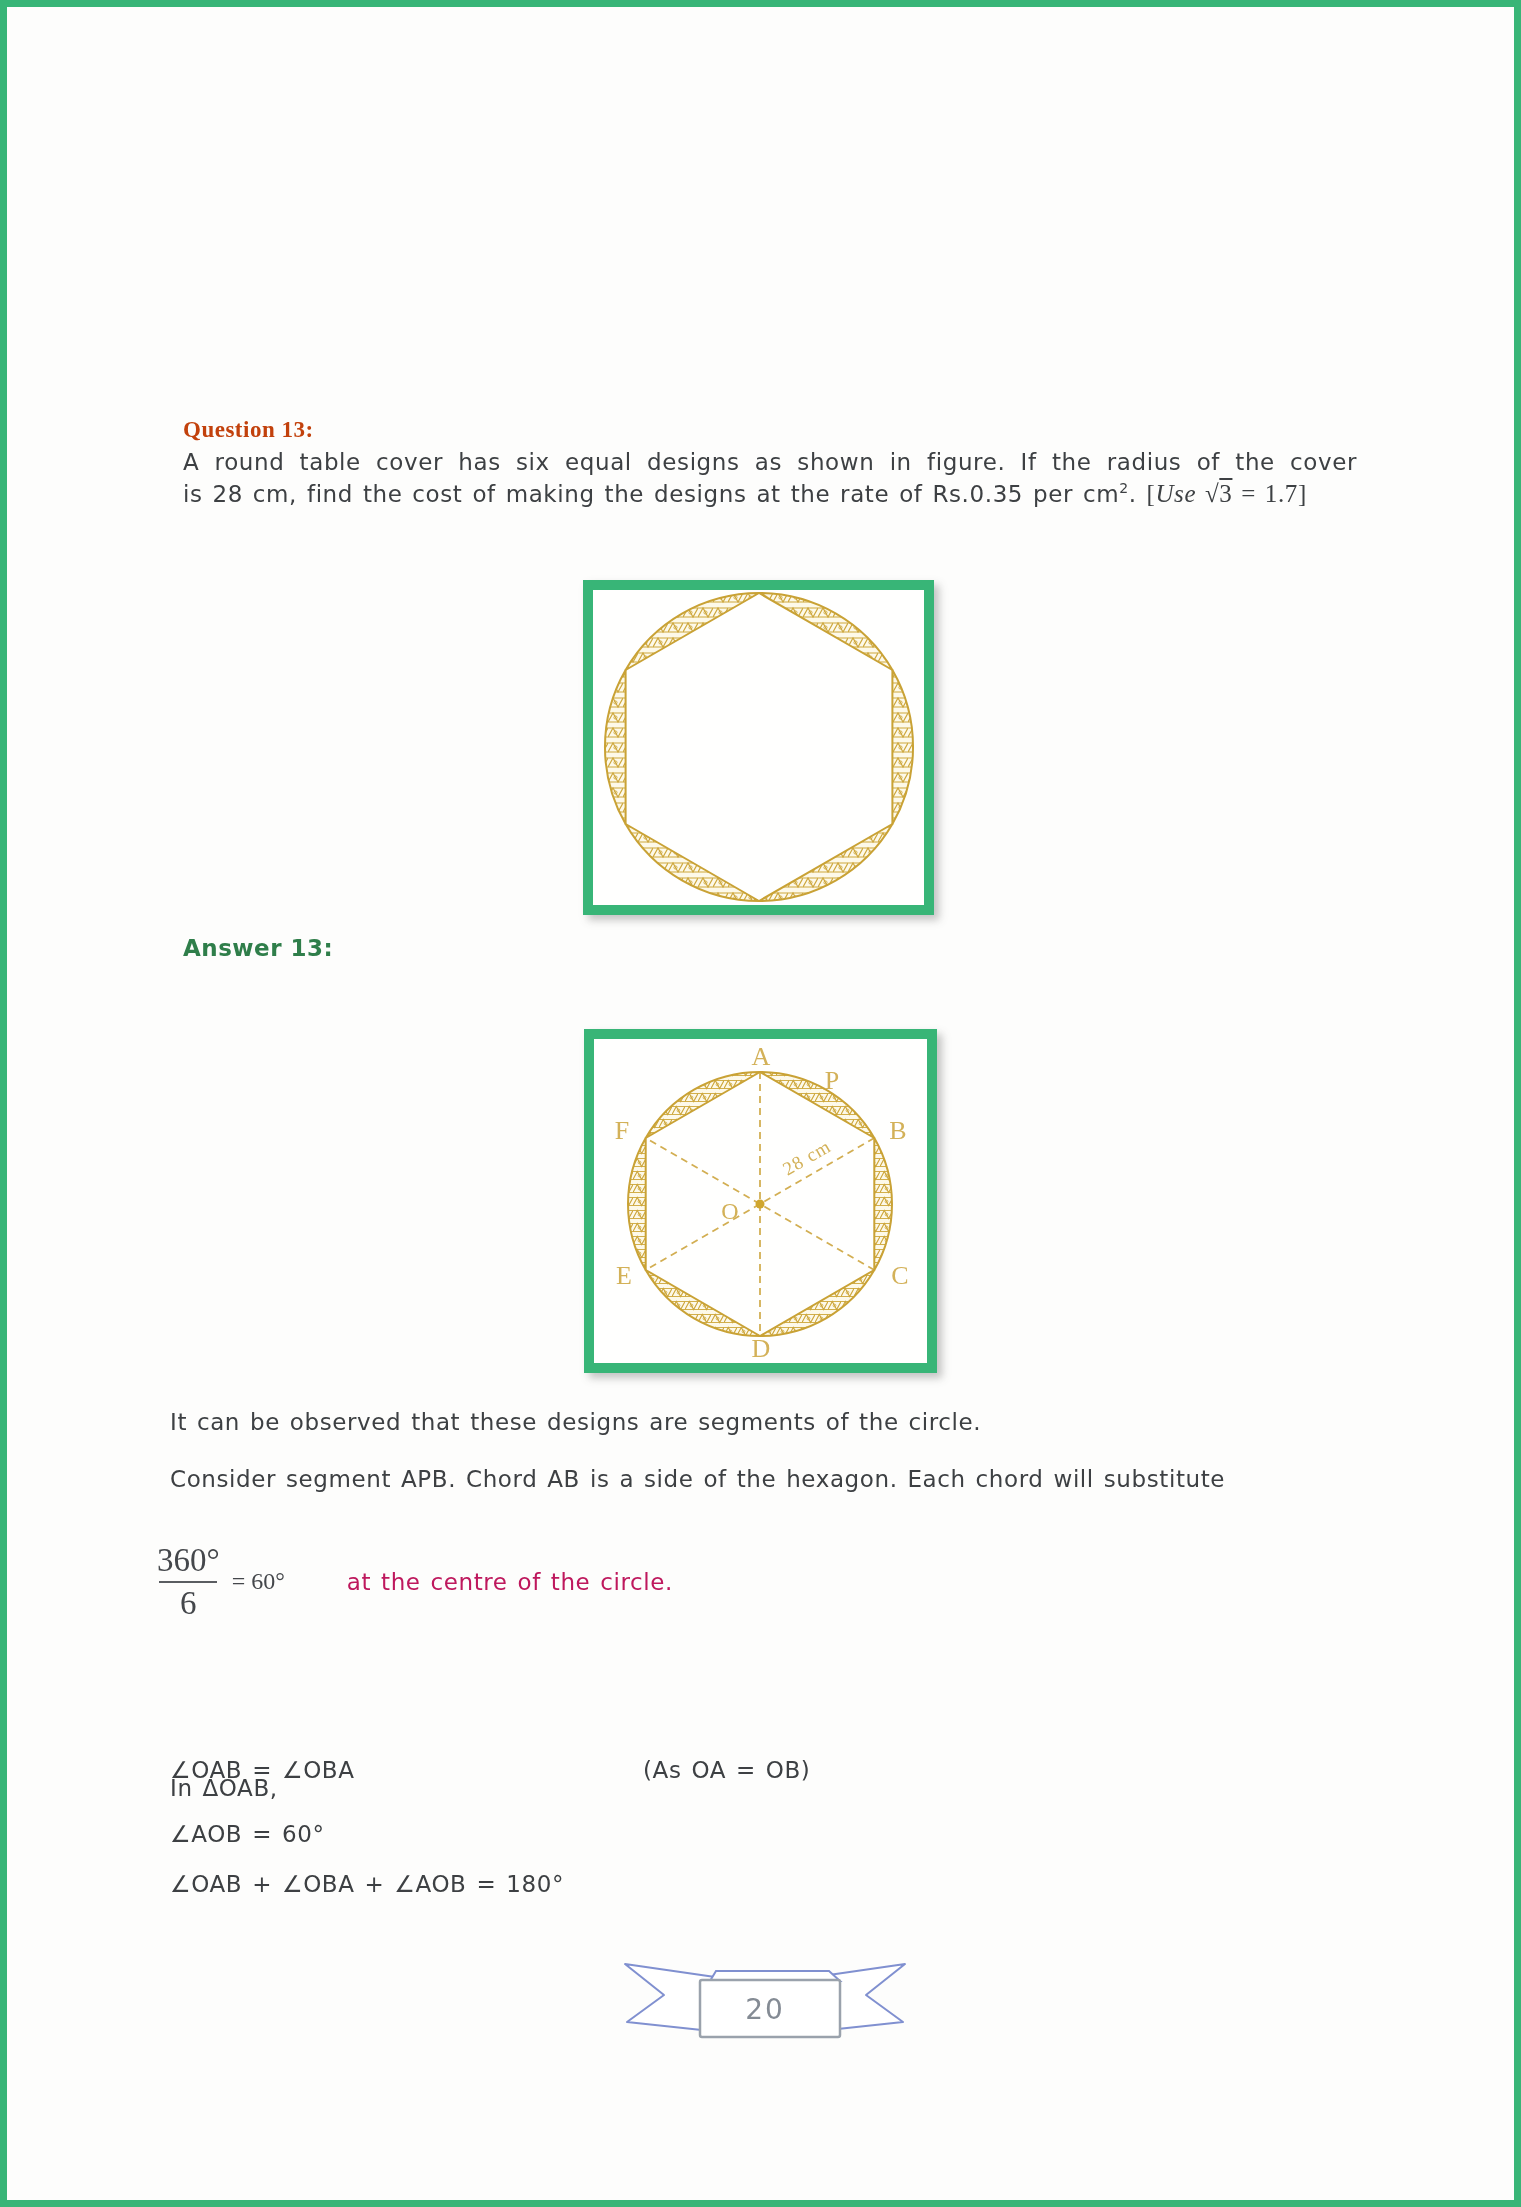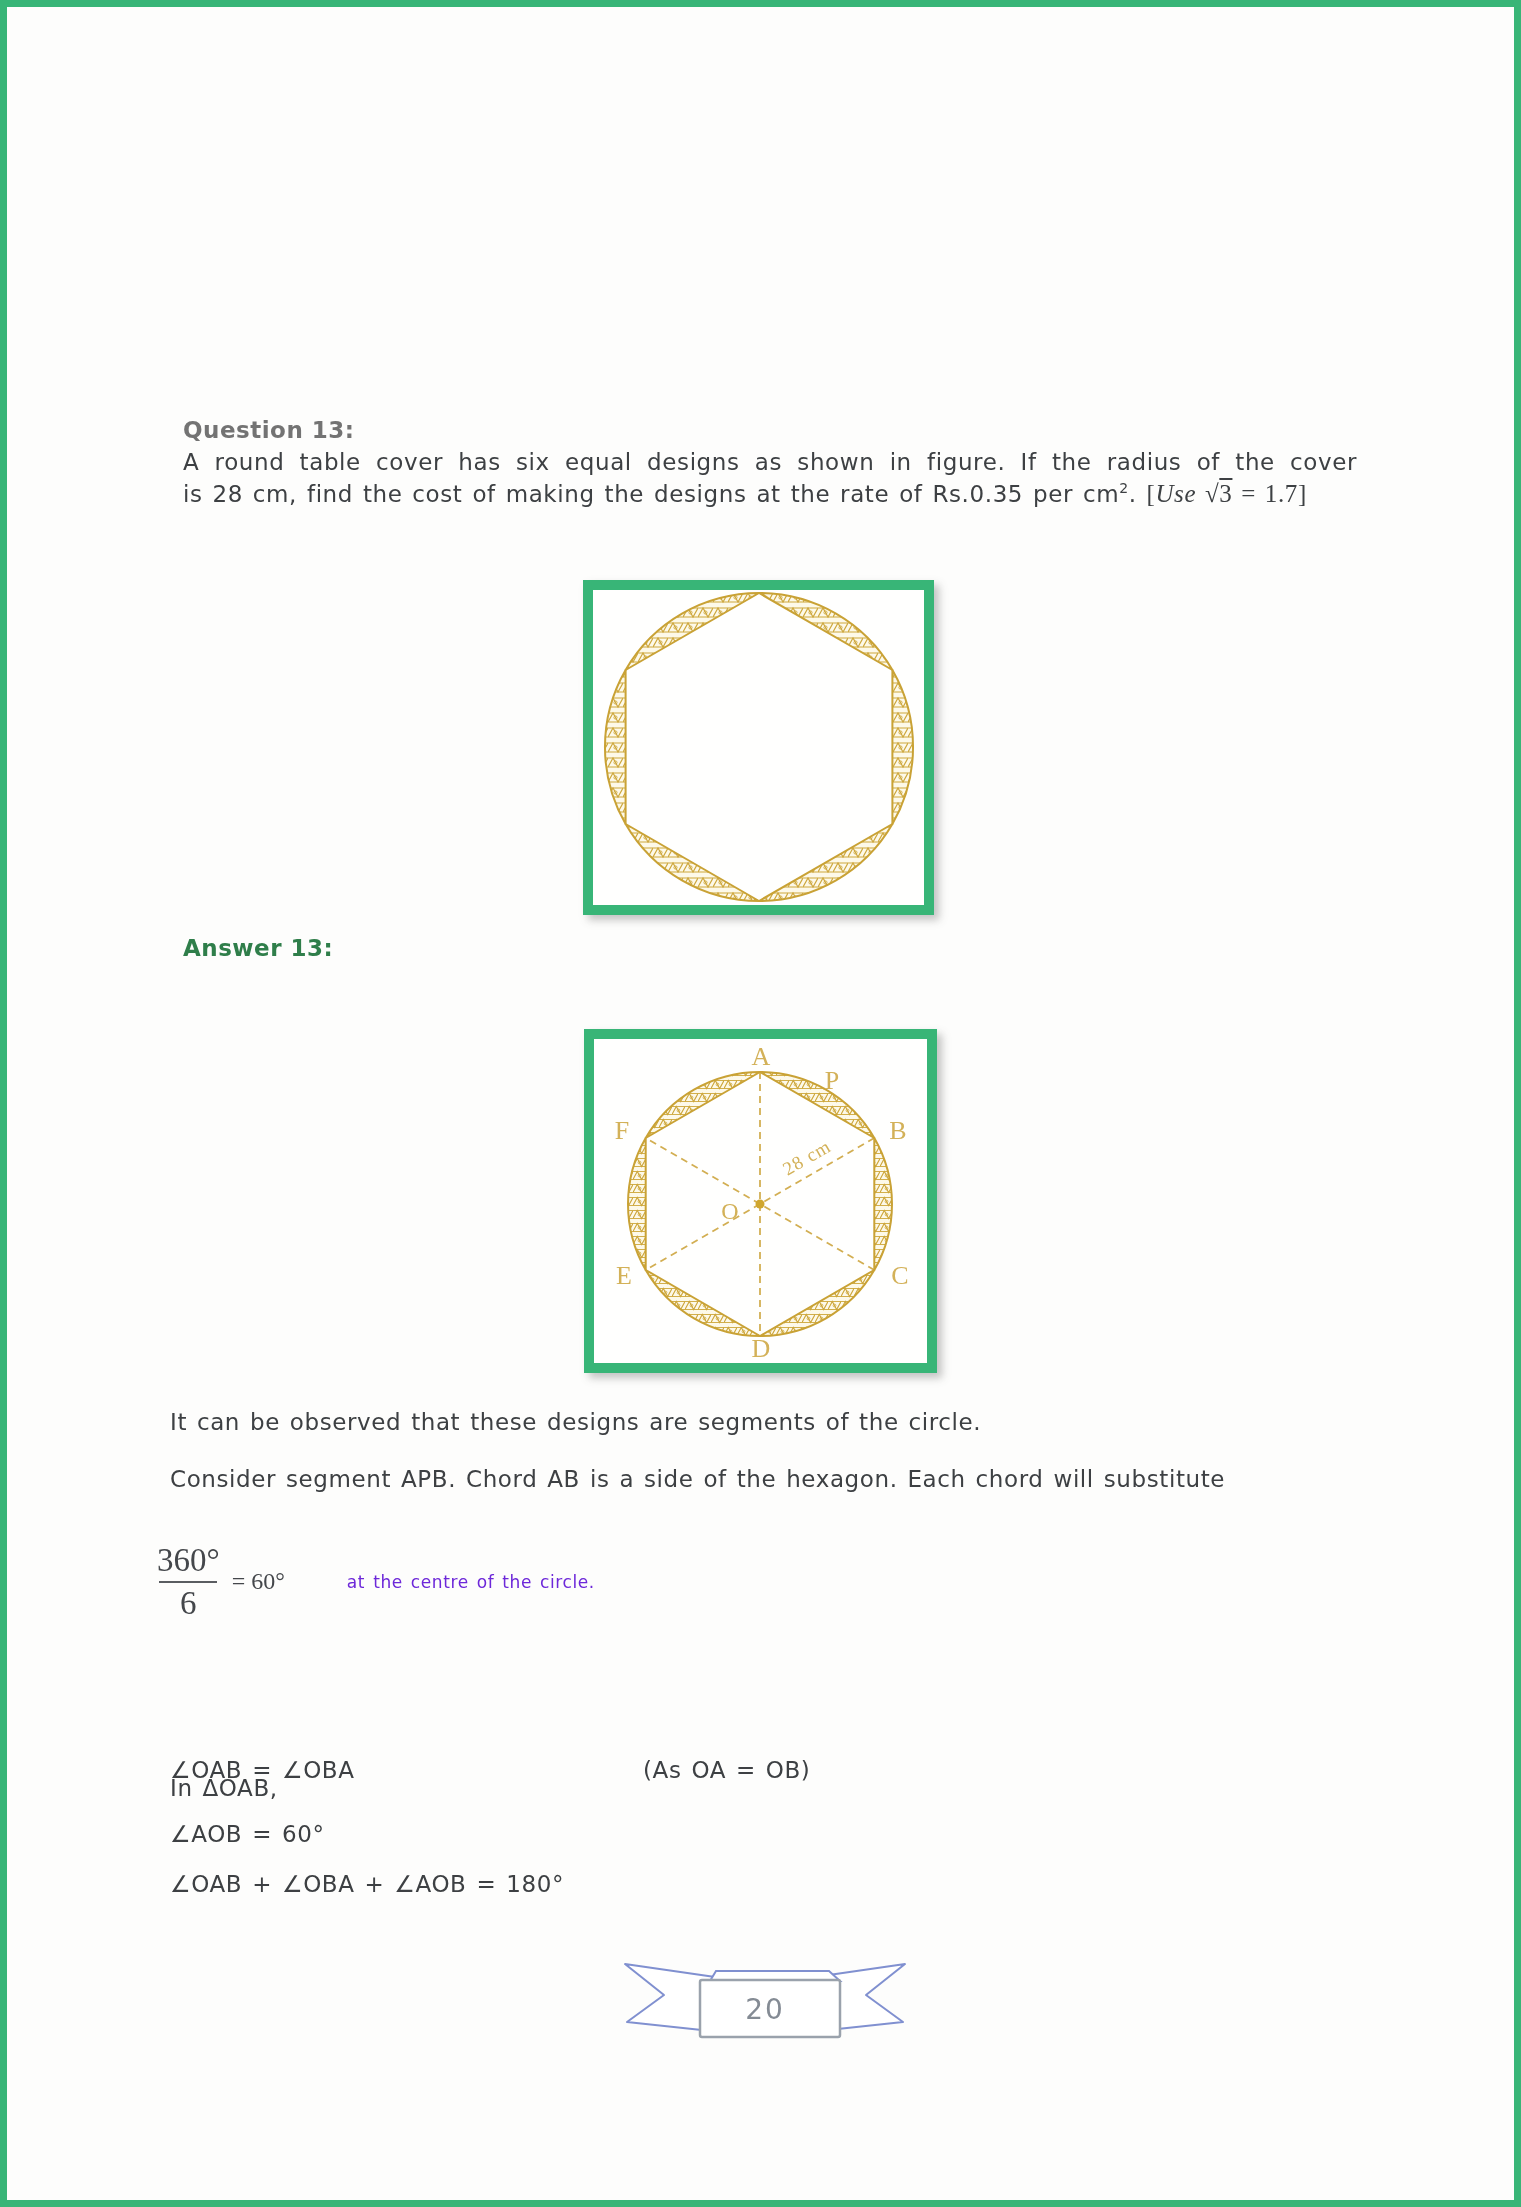--- a/index.html
+++ b/index.html
@@ -3,35 +3,35 @@
 <meta charset="utf-8">
 <style>
   html,body{margin:0;padding:0;background:#e8e8e8;}
   .page{
     position:relative;width:1521px;height:2207px;
     background:#fdfdfc;border:7px solid #38b577;box-sizing:border-box;
     font-family:"DejaVu Sans","Liberation Sans",sans-serif;color:#3d4043;
     overflow:hidden;
   }
   .abs{position:absolute;}
-  .q-head{font-size:23px;font-weight:bold;color:#737373;letter-spacing:.5px;}
+  .q-head{font-size:23px;font-weight:bold;color:#c2410c;letter-spacing:.5px;font-family:Liberation Serif, serif;}
   .a-head{font-size:23px;font-weight:bold;color:#2f7e4a;letter-spacing:.5px;}
   .body-text{font-size:23px;letter-spacing:.6px;word-spacing:2px;color:#3d4043;}
   .justify-line{text-align:justify;text-align-last:justify;}
   .serif-math{font-family:"Liberation Serif","DejaVu Serif",serif;}
   .fig-box{
     border:10px solid #38b577;background:#fffffe;
     box-shadow:5px 5px 8px rgba(90,90,90,.35);
   }
   .frac-row{display:flex;align-items:center;}
   .frac-col{display:flex;flex-direction:column;align-items:center;}
   .frac-num,.frac-den{font-family:"Liberation Serif","DejaVu Serif",serif;font-size:33px;color:#44474b;line-height:1.05;}
   .frac-bar{width:58px;height:2px;background:#5a5d61;margin:3px 0;}
   .frac-eq{font-family:"Liberation Serif","DejaVu Serif",serif;font-size:24px;color:#44474b;margin-left:12px;}
-  .frac-suffix{font-size:17px;letter-spacing:.6px;word-spacing:2px;margin-left:62px;color:#6d28d9;}
+  .frac-suffix{font-size:23px;letter-spacing:.6px;word-spacing:2px;margin-left:62px;color:#be185d;}
   sup{font-size:14px;}
   .ol{text-decoration:overline;}
   .it{font-style:italic;}
   svg text{font-family:"Liberation Serif","DejaVu Serif",serif;}
 </style>
 </head>
 <body>
 
 <div class="page">
 

